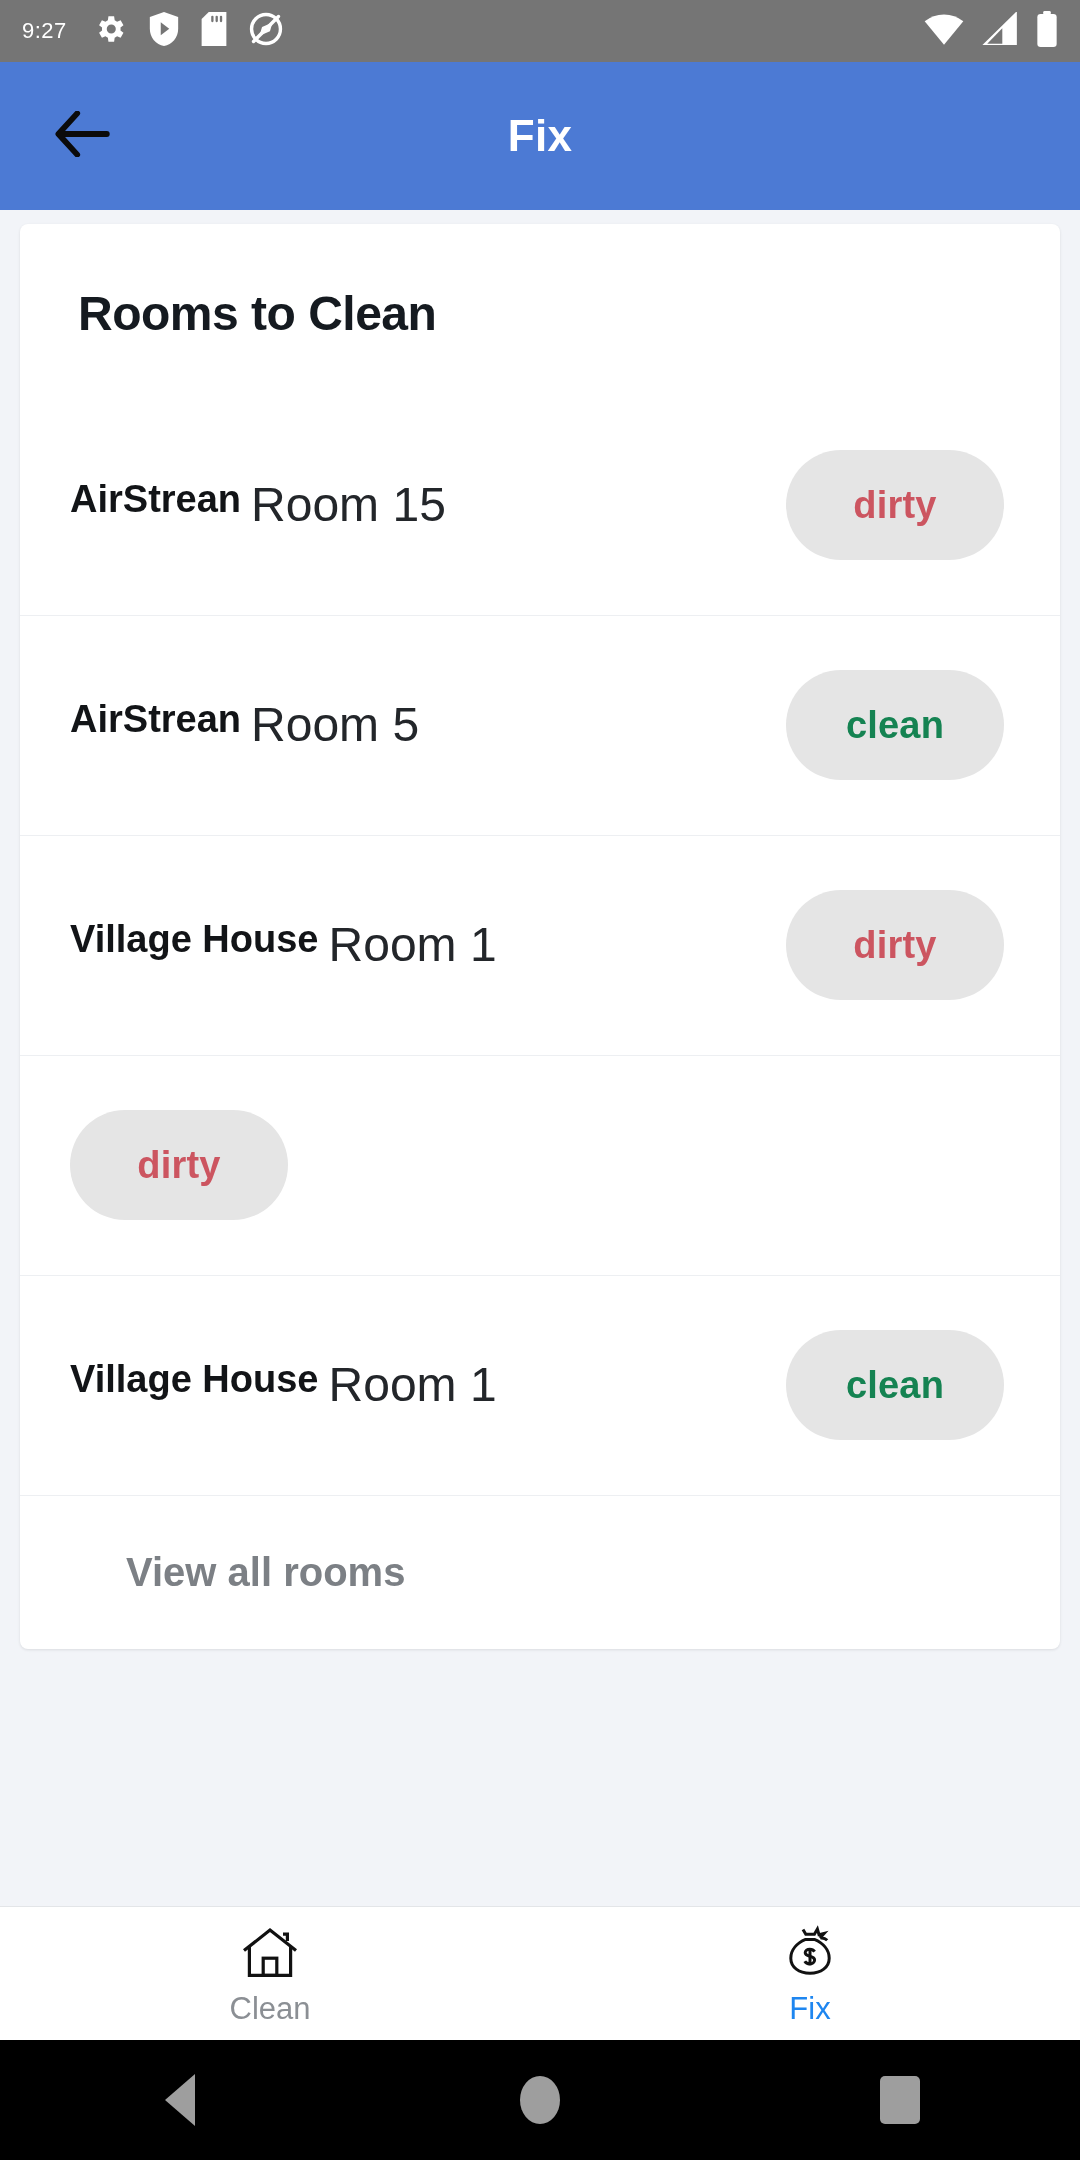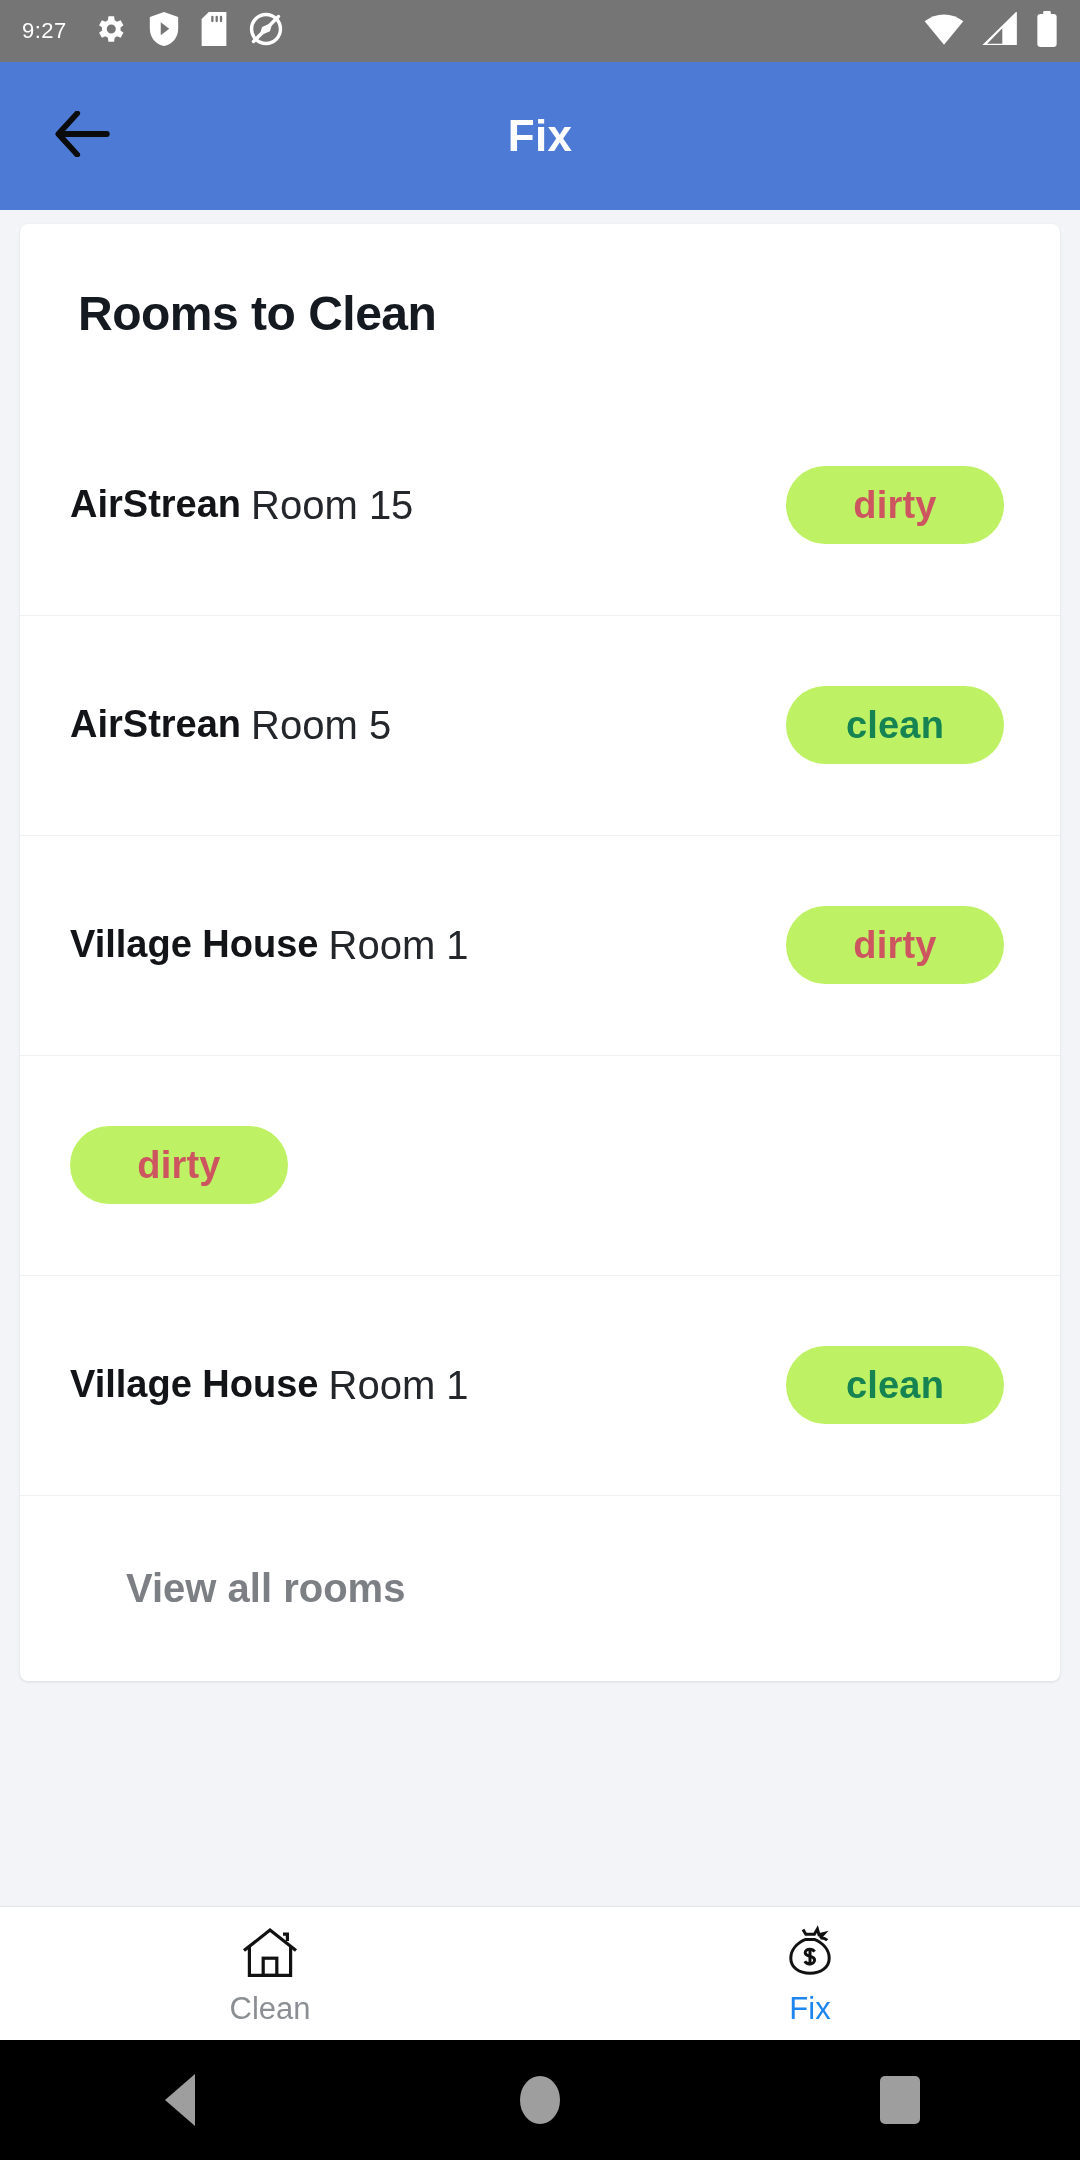--- a/index.html
+++ b/index.html
@@ -48,33 +48,33 @@
 
   .row{
     display:flex; align-items:center; justify-content:space-between;
     height:220px; padding:0 56px 0 50px; position:relative;
   }
   .row + .row::before, .footer-row::before{
     content:""; position:absolute; left:0; right:0; top:0; height:1px; background:#edeff2;
   }
   .row-texts{ display:flex; flex-direction:row; gap:10px; }
   .row-name{ font-size:38px; font-weight:bold; color:#121417; line-height:1.12; }
-  .row-sub{ font-size:40px; color:#23262a; line-height:1.12; font-weight:normal; }
+  .row-sub{ font-size:48px; color:#23262a; line-height:1.12; font-weight:normal; }
 
   .badge{
-    min-width:218px; height:78px; border-radius:55px;
+    min-width:218px; height:110px; border-radius:55px;
     display:flex; align-items:center; justify-content:center;
     font-size:38px; font-weight:bold; letter-spacing:.2px;
-    background:#bef264;
+    background:#e5e5e5;
   }
   .badge.dirty{ color:#cc5560; }
   .badge.clean{ color:#158352; }
 
   .footer-row{
-    position:relative; height:186px; display:flex; align-items:center;
+    position:relative; height:154px; display:flex; align-items:center;
     padding-left:106px;
   }
   .footer-link{ font-size:40px; color:#7c8085; font-weight:bold; cursor:pointer; }
 
   
   .bottomnav{
     flex:0 0 134px; background:#ffffff; border-top:1px solid #e3e5e8;
     display:flex; align-items:stretch;
   }
   .navitem{

